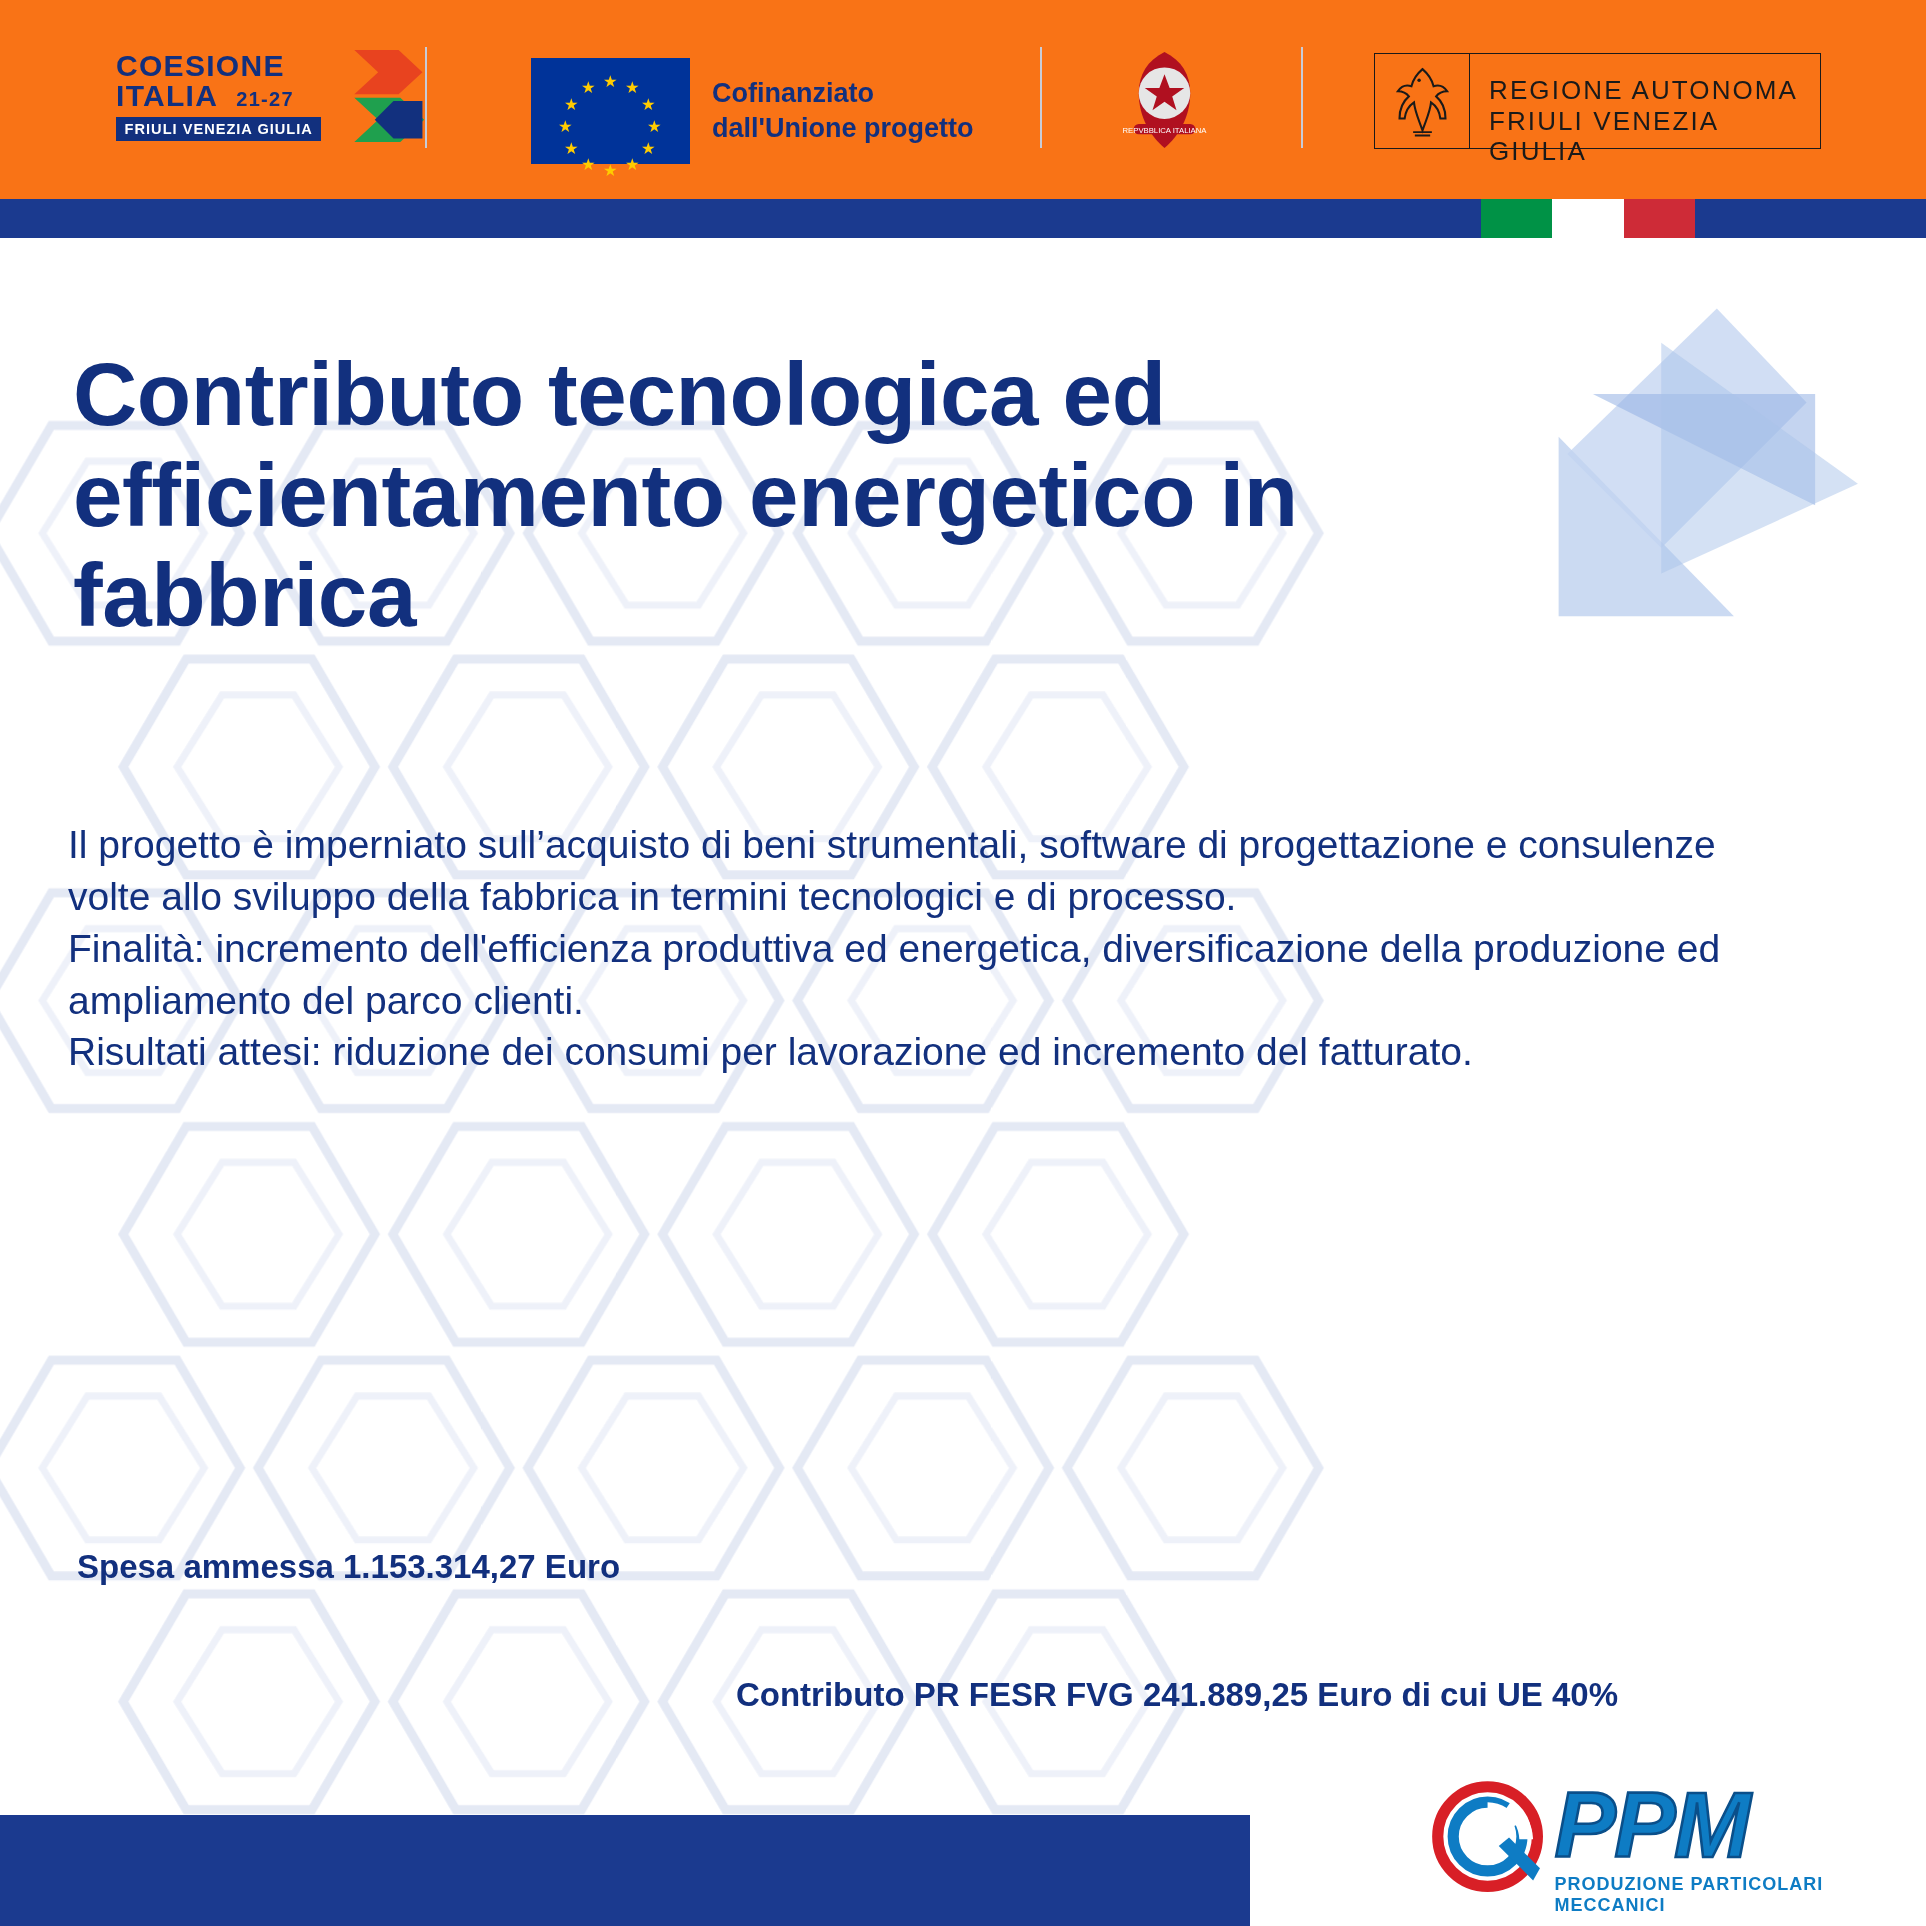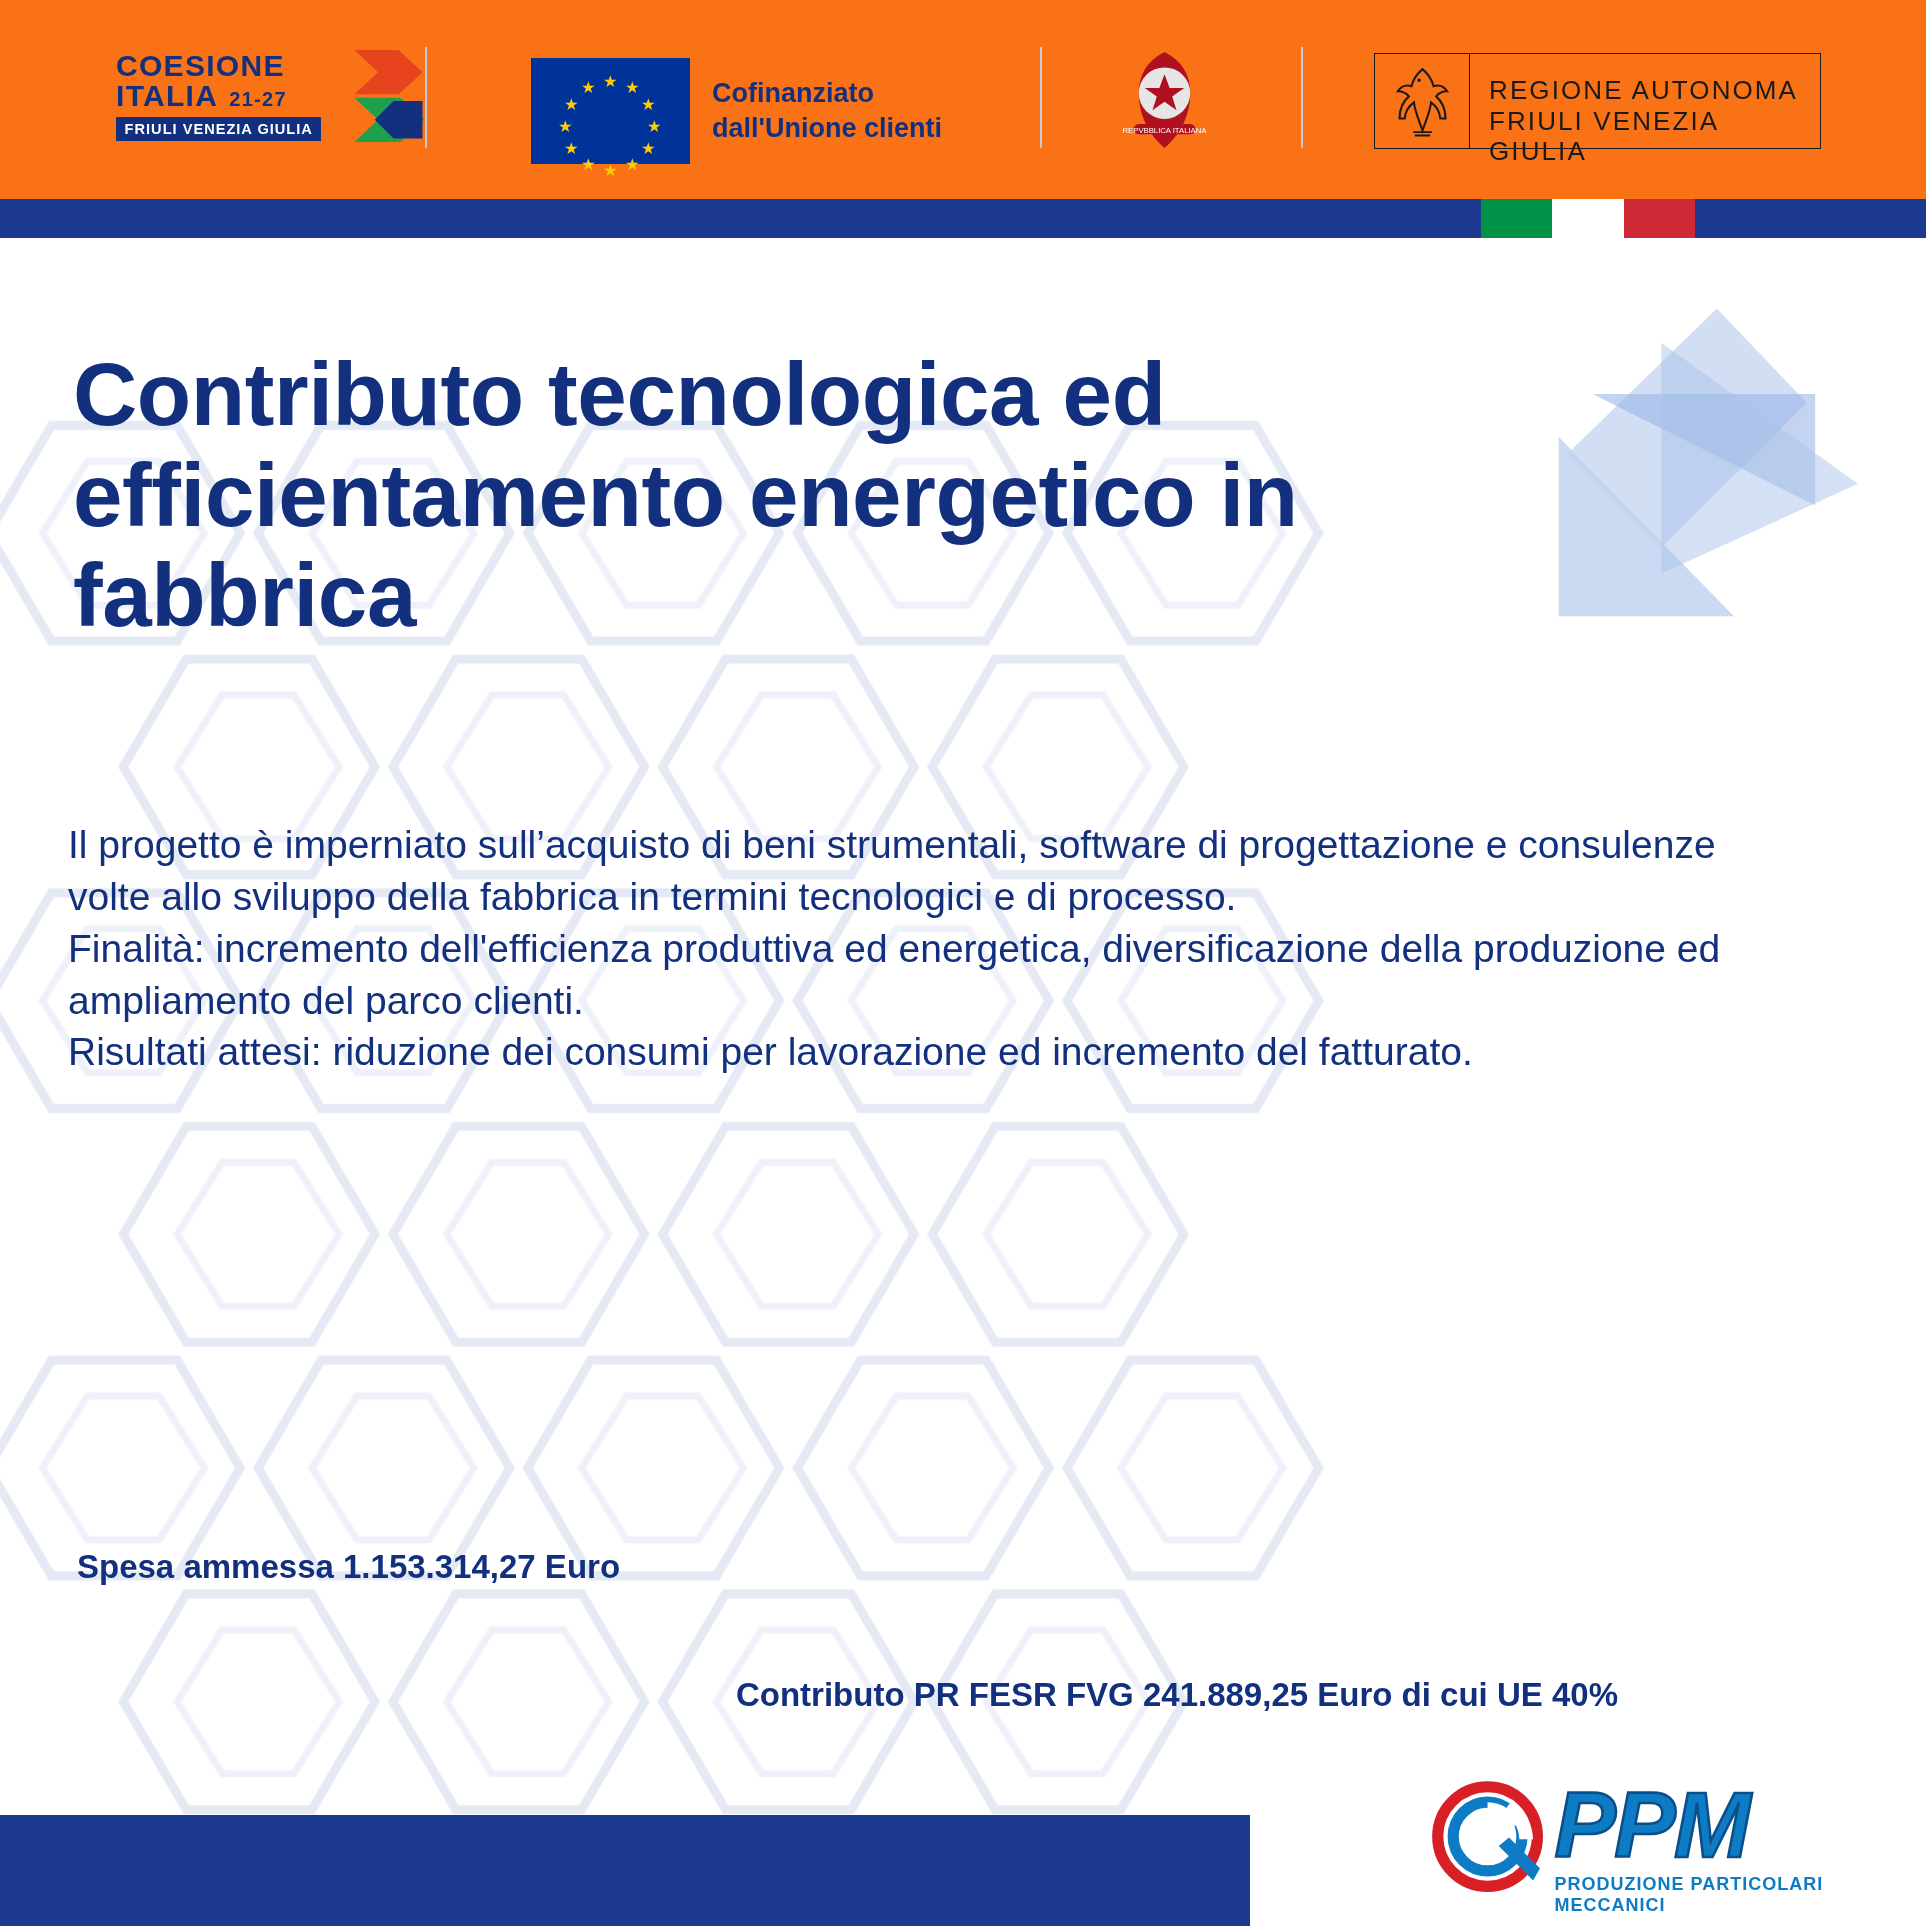--- a/index.html
+++ b/index.html
@@ -21,21 +21,21 @@
     position:absolute;left:116px;top:50px;
     display:flex;align-items:center;gap:15.4px;
   }
   .coesione-text{
     display:flex;flex-direction:column;justify-content:center;line-height:1;
   }
   .coesione-l1{
     font-size:30px;font-weight:bold;letter-spacing:1.3px;color:#12307e;
   }
   .coesione-l2{
-    font-size:30px;font-weight:bold;letter-spacing:1.3px;color:#12307e;display:flex;align-items:baseline;gap:11px;
+    font-size:30px;font-weight:bold;letter-spacing:1.3px;color:#12307e;display:flex;align-items:baseline;gap:18px;
   }
   .coesione-l2 .yrs{font-size:20px;font-weight:bold;}
   .coesione-l3{
     margin-top:6px;background:#12307e;color:#ffffff;font-size:14.6px;font-weight:bold;
     letter-spacing:1px;padding:4.3px 8.6px 4.3px 8.6px;display:inline-block;
   }
   .coesione-arrows{position:relative;width:90px;height:92px;}
   .coesione-arrows svg{position:absolute;left:0;top:0;}
 
   .divider{
@@ -149,21 +149,21 @@
       <span class="eu-star" style="left:94px;top:98px;">★</span>
       <span class="eu-star" style="left:72px;top:104px;">★</span>
       <span class="eu-star" style="left:50px;top:98px;">★</span>
       <span class="eu-star" style="left:33px;top:82px;">★</span>
       <span class="eu-star" style="left:27px;top:60px;">★</span>
       <span class="eu-star" style="left:33px;top:38px;">★</span>
       <span class="eu-star" style="left:50px;top:21.4px;">★</span>
     </div>
     <div class="eu-text">
       <div>Cofinanziato</div>
-      <div>dall'Unione clienti</div>
+      <div>dall'Unione progetto</div>
     </div>
   </div>
 
   <div class="divider div2"></div>
 
   <div class="rep-italiana">
     <svg width="103" height="110" viewBox="0 0 120 128">
       <path d="M60 8 C40 18 30 34 30 56 C30 84 44 106 60 120 C76 106 90 84 90 56 C90 34 80 18 60 8 Z" fill="#b01020"></path>
       <circle cx="60" cy="56" r="30" fill="#e6e6e6"></circle>
       <polygon points="60,34 66,50 83,50 69,60 74,76 60,66 46,76 51,60 37,50 54,50" fill="#b01020"></polygon>

